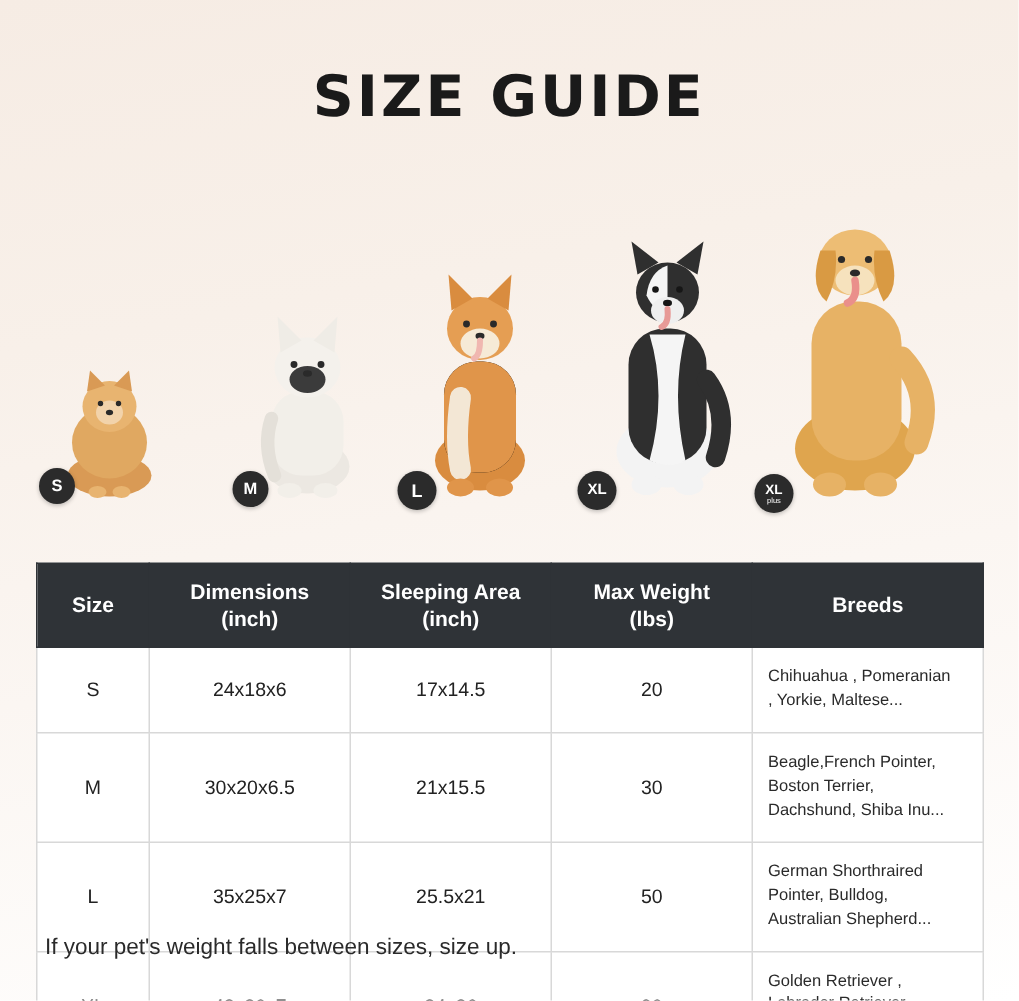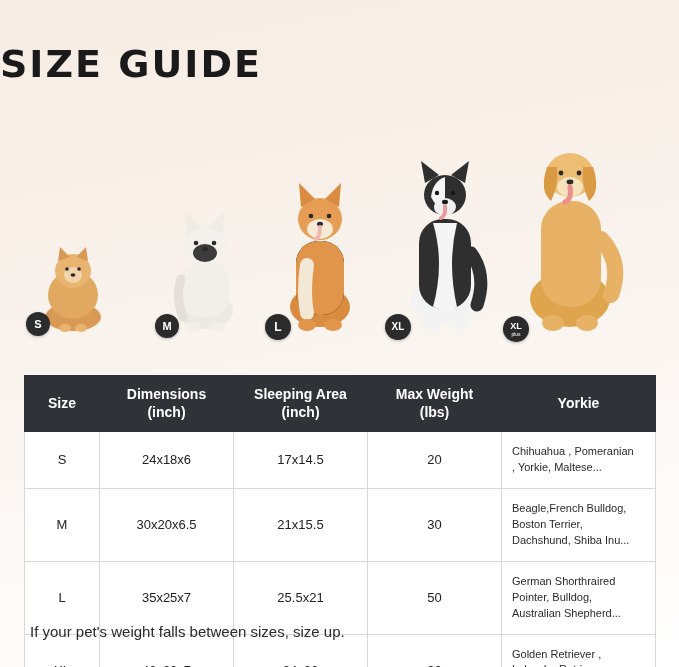--- a/index.html
+++ b/index.html
@@ -11,20 +11,21 @@
     height: 667px;
     font-family: "Liberation Sans", sans-serif;
     background: linear-gradient(170deg, #f6ece4 0%, #f8f0e9 30%, #fbf6f2 60%, #ffffff 100%);
     overflow: hidden;
     position: relative;
     color: #1f1f1f;
   }
 
   
   .title {
+    text-align: center;
     font-size: 38px;
     letter-spacing: 2px;
     font-weight: 700;
     color: #1a1a1a;
     padding-top: 42px;
     font-family: "DejaVu Sans", sans-serif;
   }
 
   
   .dogs {
@@ -253,38 +254,38 @@
           </th>
           <th class="col-sleep">
             <div>Sleeping Area</div>
             <div>(inch)</div>
           </th>
           <th class="col-weight">
             <div>Max Weight</div>
             <div>(lbs)</div>
           </th>
           <th>
-            <div>Yorkie</div>
+            <div>Breeds</div>
           </th>
         </tr>
       </thead>
       <tbody>
         <tr>
           <td>S</td>
           <td>24x18x6</td>
           <td>17x14.5</td>
           <td>20</td>
           <td class="breeds">Chihuahua , Pomeranian , Yorkie, Maltese...</td>
         </tr>
         <tr>
           <td>M</td>
           <td>30x20x6.5</td>
           <td>21x15.5</td>
           <td>30</td>
-          <td class="breeds">Beagle,French Bulldog, Boston Terrier, Dachshund, Shiba Inu...</td>
+          <td class="breeds">Beagle,French Pointer, Boston Terrier, Dachshund, Shiba Inu...</td>
         </tr>
         <tr>
           <td>L</td>
           <td>35x25x7</td>
           <td>25.5x21</td>
           <td>50</td>
           <td class="breeds">German Shorthraired Pointer, Bulldog, Australian Shepherd...</td>
         </tr>
         <tr>
           <td>XL</td>

